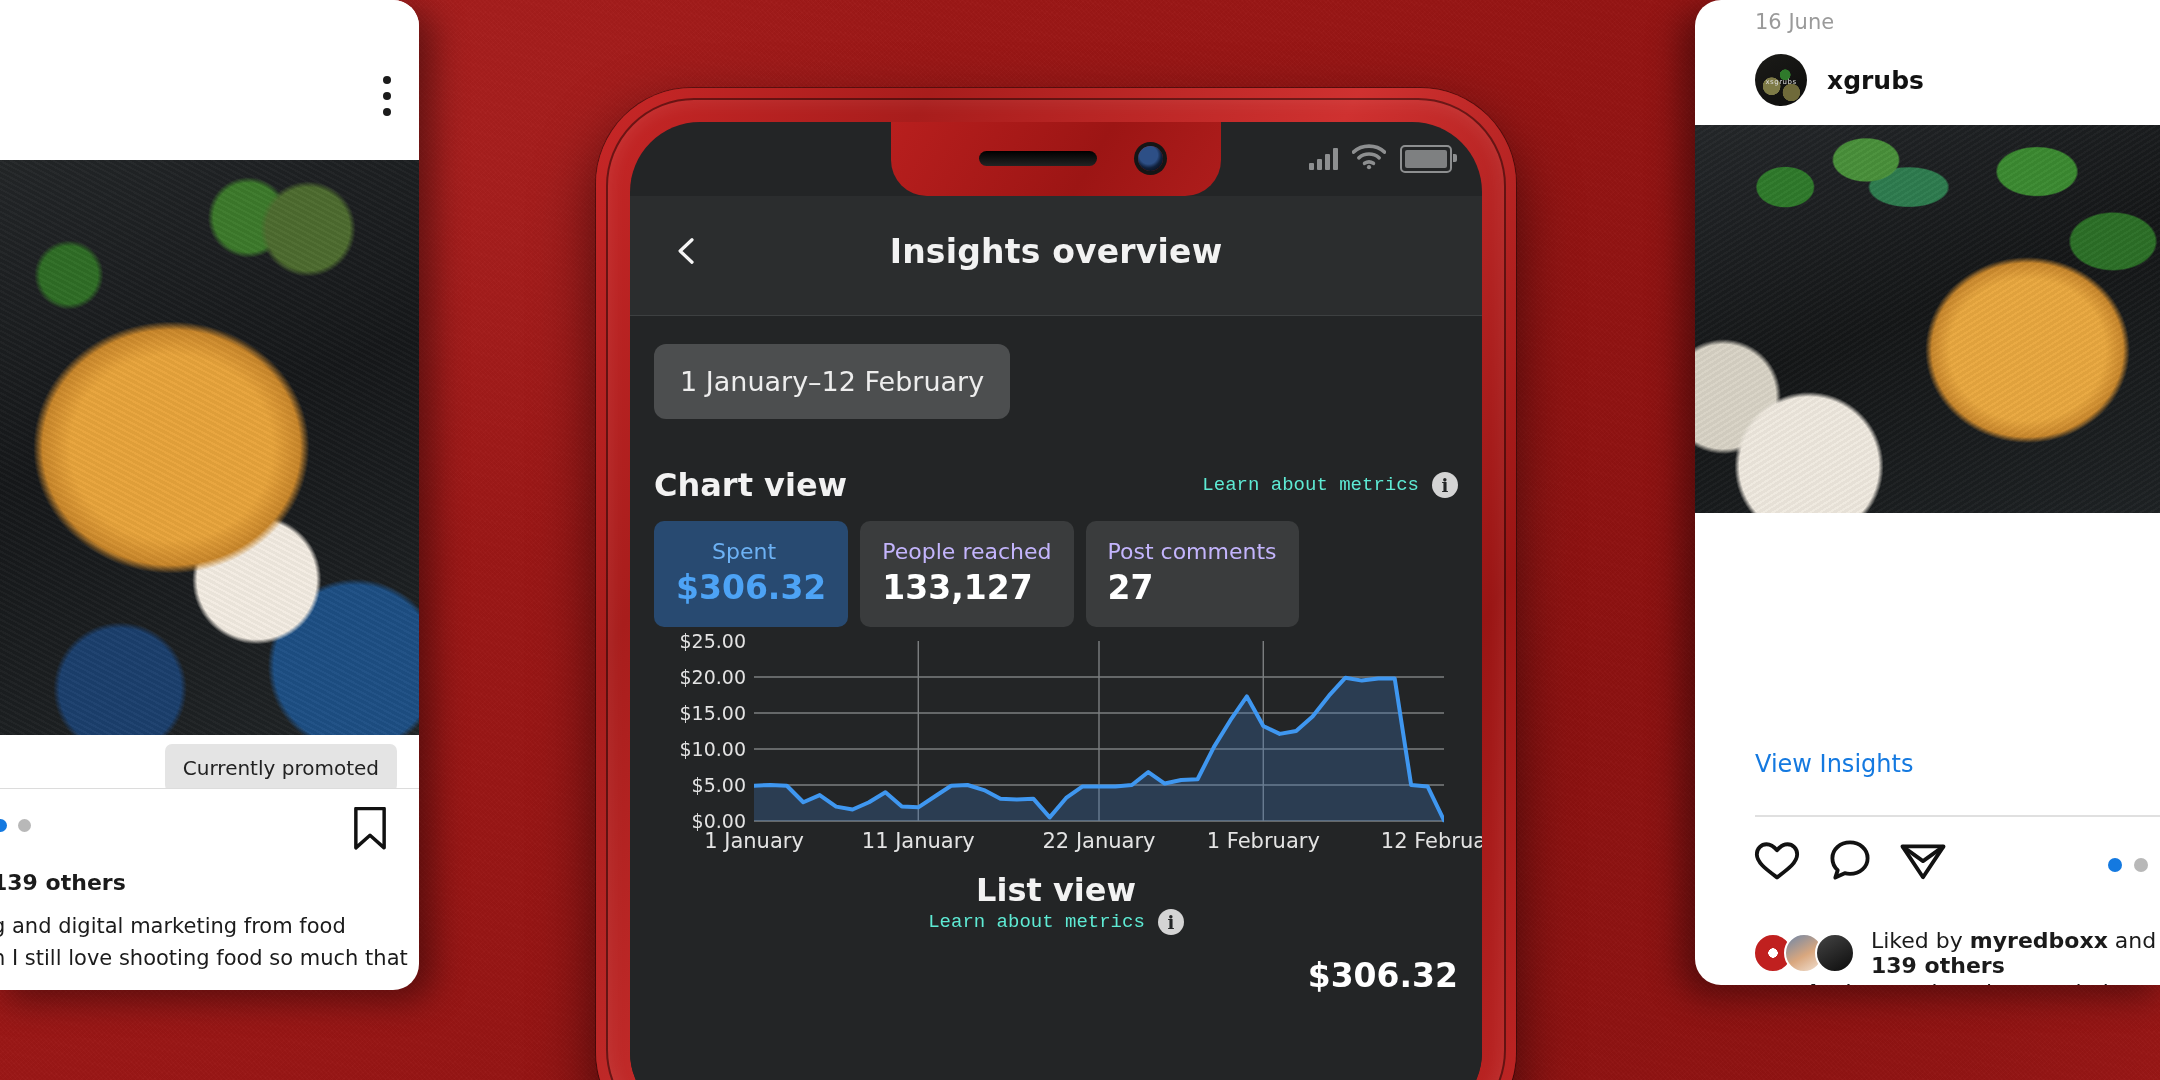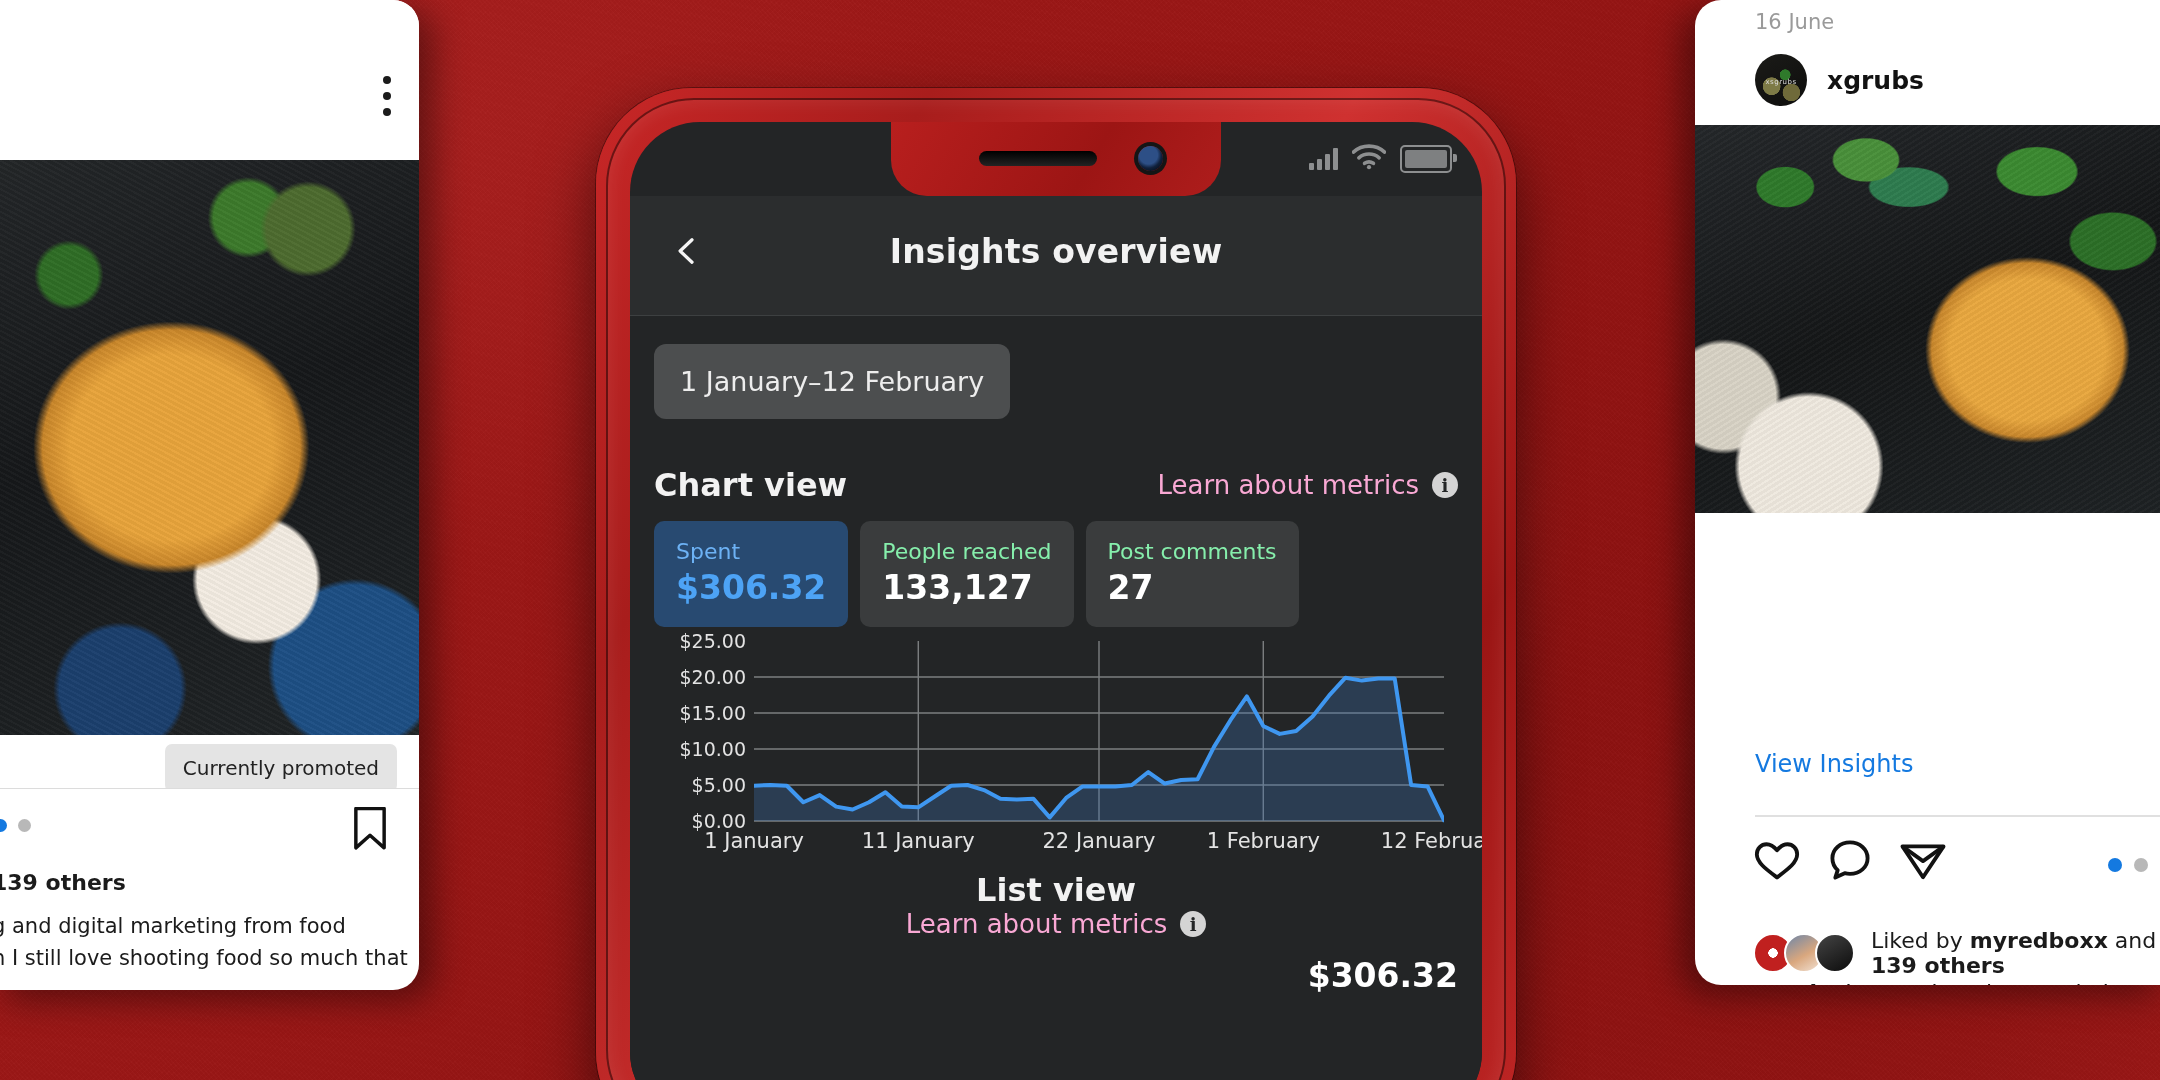--- a/index.html
+++ b/index.html
@@ -186,36 +186,36 @@
     position:absolute;left:24px;top:28px;
     background:#4c4e4f;color:#ededed;font-size:27px;
     padding:22px 26px;border-radius:12px;white-space:nowrap;
   }
 
   .section-head{position:absolute;left:24px;right:24px;display:flex;align-items:center;justify-content:space-between;}
   #chart-head{top:150px;}
   #list-head{top:555px;flex-direction:column;}
   .section-title{font-size:32px;font-weight:bold;color:#f2f2f2;}
   .learn{display:flex;align-items:center;gap:13px;}
-  .learn-text{font-size:26px;color:#f9a8d4;}
+  .learn-text{font-size:19px;color:#5eead4;font-family:Liberation Mono, monospace;}
   .info-i{
     width:26px;height:26px;border-radius:50%;background:#d4d4d4;color:#232526;
     font-size:18px;font-weight:bold;display:flex;align-items:center;justify-content:center;
     font-family:"DejaVu Serif","Liberation Serif",serif;
   }
 
   
   #metrics{position:absolute;left:24px;top:205px;display:flex;gap:12px;}
   .metric{
     background:#3a3c3d;border-radius:10px;padding:18px 22px 20px 22px;min-width:172px;box-sizing:border-box;
   }
   .metric.active{background:#284a71;}
-  .metric .m-label{font-size:22px;color:#86efac;white-space:nowrap;margin-bottom:4px;}
+  .metric .m-label{font-size:22px;color:#c4b5fd;white-space:nowrap;margin-bottom:4px;}
   .metric .m-value{font-size:33px;color:#ffffff;font-weight:bold;white-space:nowrap;}
-  .metric.active .m-label{color:#6db2f5;}
+  .metric.active .m-label{color:#6db2f5;margin-left:36px;}
   .metric.active .m-value{color:#4da3f5;}
 
   
   #chart{position:absolute;left:24px;top:325px;width:800px;height:215px;}
   #chart-ylabels{position:absolute;left:0;top:0;width:92px;height:180px;}
   #chart-ylabels div{
     position:absolute;right:0;font-size:19px;color:#e3e3e3;transform:translateY(-50%);white-space:nowrap;
   }
   #chart-plot{position:absolute;left:100px;top:0;width:690px;height:180px;}
   #chart-xlabels{position:absolute;left:0;top:188px;width:800px;height:30px;}

